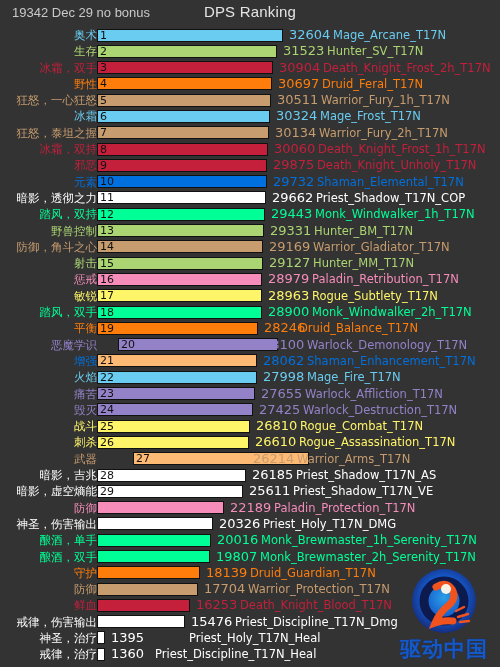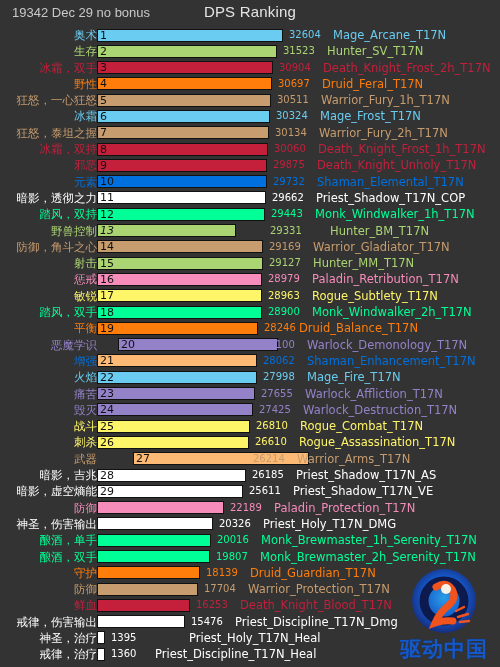--- a/index.html
+++ b/index.html
@@ -59,21 +59,21 @@
     top:-1px;
     font-size:11px;
     line-height:13px;
     color:#111;
     font-family:"DejaVu Sans", sans-serif;
     padding-left:1px;
   }
   .value {
     position:absolute;
     top:1px;
-    font-size:10px;
+    font-size:13px;
     line-height:14px;
     white-space:nowrap;
     text-align:right;
     font-family:"DejaVu Sans", sans-serif;
   }
   .name {
     position:absolute;
     top:1px;
     font-size:11.5px;
     line-height:14px;
@@ -226,26 +226,26 @@
           <div class="bar" style="width: 168px; background: rgb(0, 255, 150);">
             <span class="rank">12</span>
           </div>
         </div>
         <div class="value" style="color: rgb(0, 255, 150); left: 271px;">29443</div>
         <div class="name" style="color: rgb(0, 255, 150); left: 315px;">Monk_Windwalker_1h_T17N</div>
       </div>
       <div class="row">
         <div class="row-label" style="color: rgb(171, 212, 115);">野兽控制</div>
         <div class="bar-wrap" style="width: 167px;">
-          <div class="bar" style="width: 139px; background: rgb(171, 212, 115); font-style: italic;">
+          <div class="bar" style="width: 167px; background: rgb(171, 212, 115);">
             <span class="rank">13</span>
           </div>
         </div>
         <div class="value" style="color: rgb(171, 212, 115); left: 270px;">29331</div>
-        <div class="name" style="color: rgb(171, 212, 115); left: 330px;">Hunter_BM_T17N</div>
+        <div class="name" style="color: rgb(171, 212, 115); left: 314px;">Hunter_BM_T17N</div>
       </div>
       <div class="row">
         <div class="row-label" style="color: rgb(199, 156, 110);">防御，角斗之心</div>
         <div class="bar-wrap" style="width: 181px;">
           <div class="bar" style="width: 166px; background: rgb(199, 156, 110);">
             <span class="rank">14</span>
           </div>
         </div>
         <div class="value" style="color: rgb(199, 156, 110); left: 269px;">29169</div>
         <div class="name" style="color: rgb(199, 156, 110); left: 313px;">Warrior_Gladiator_T17N</div>

